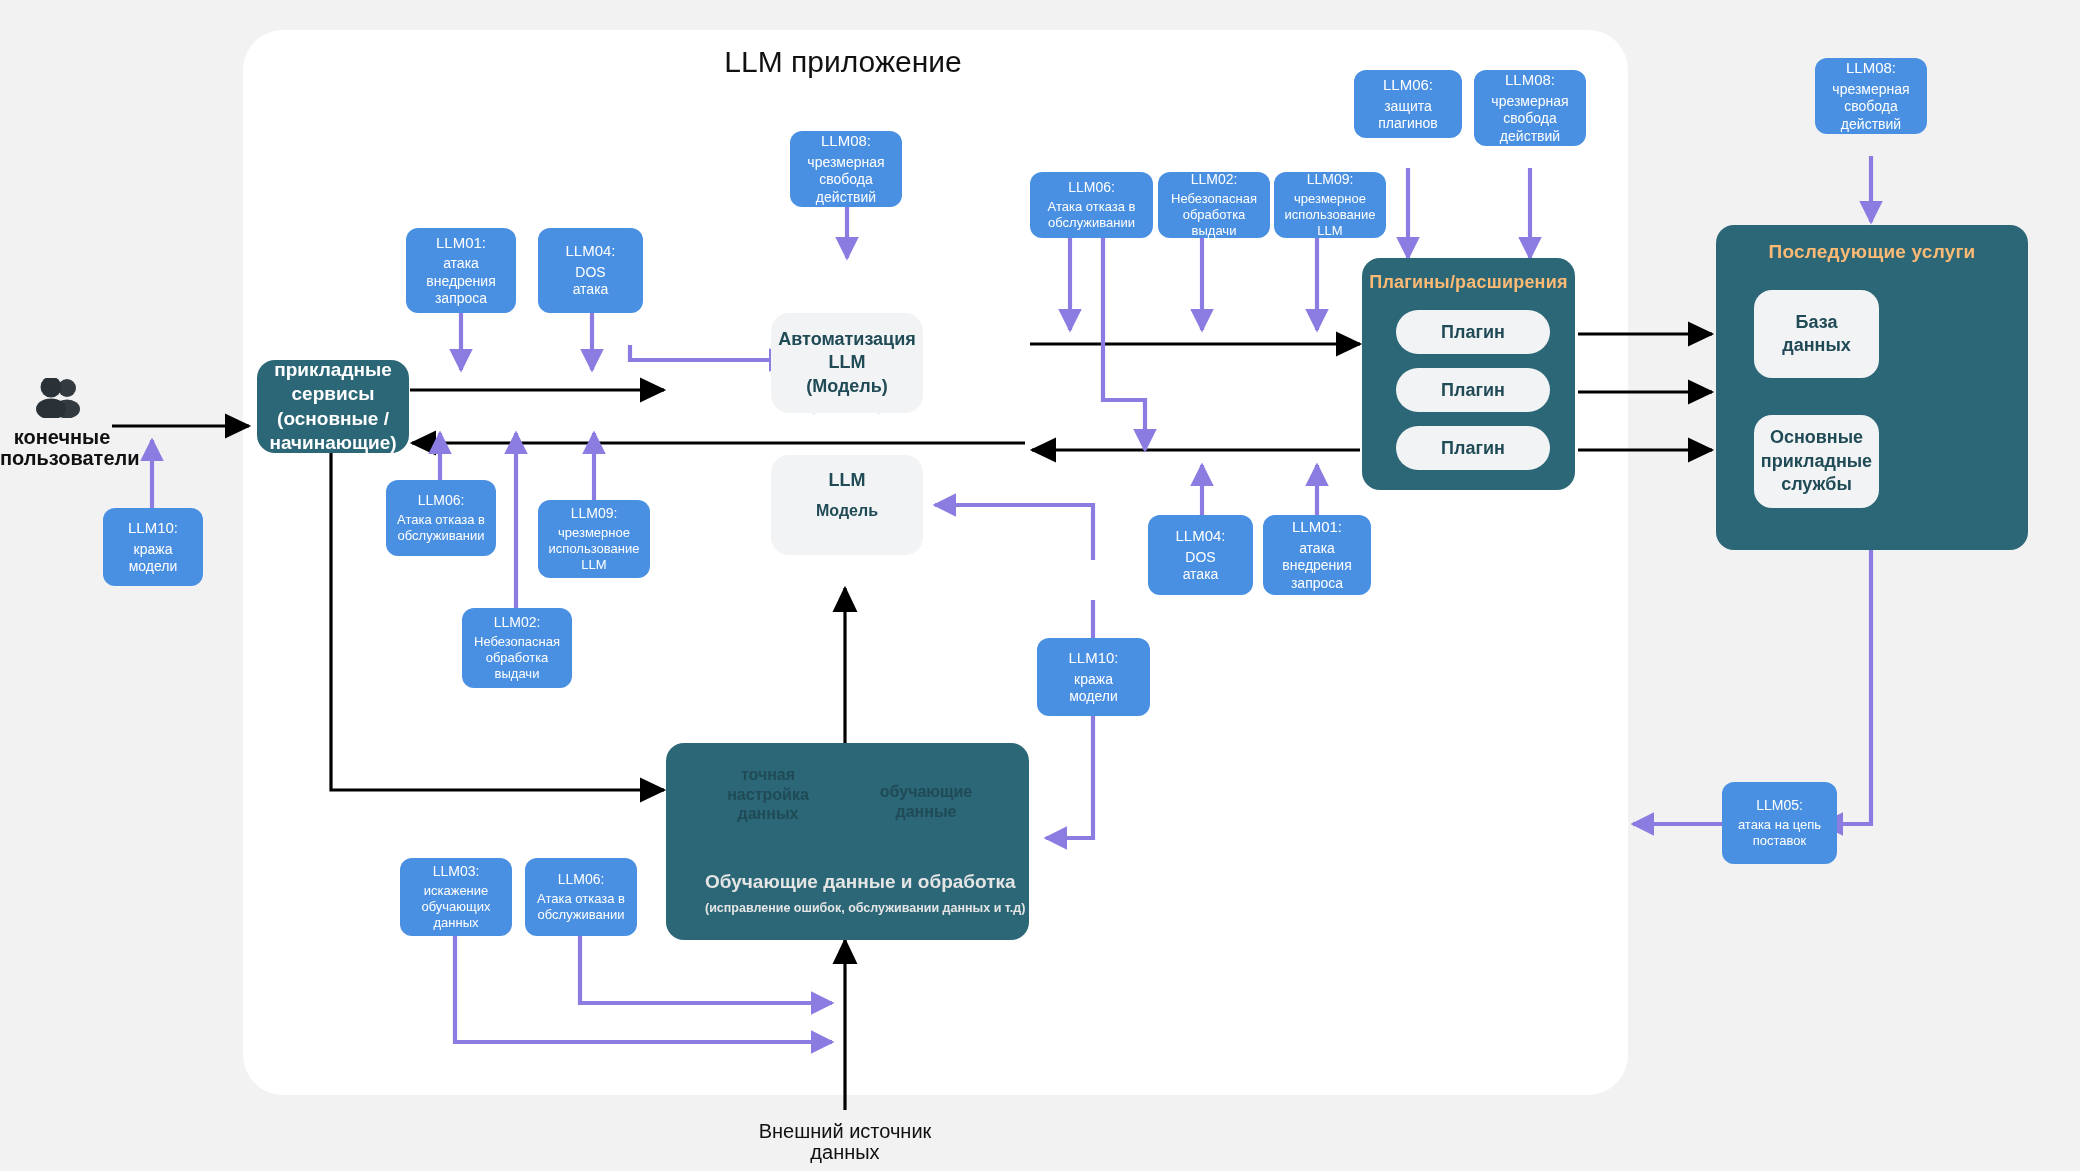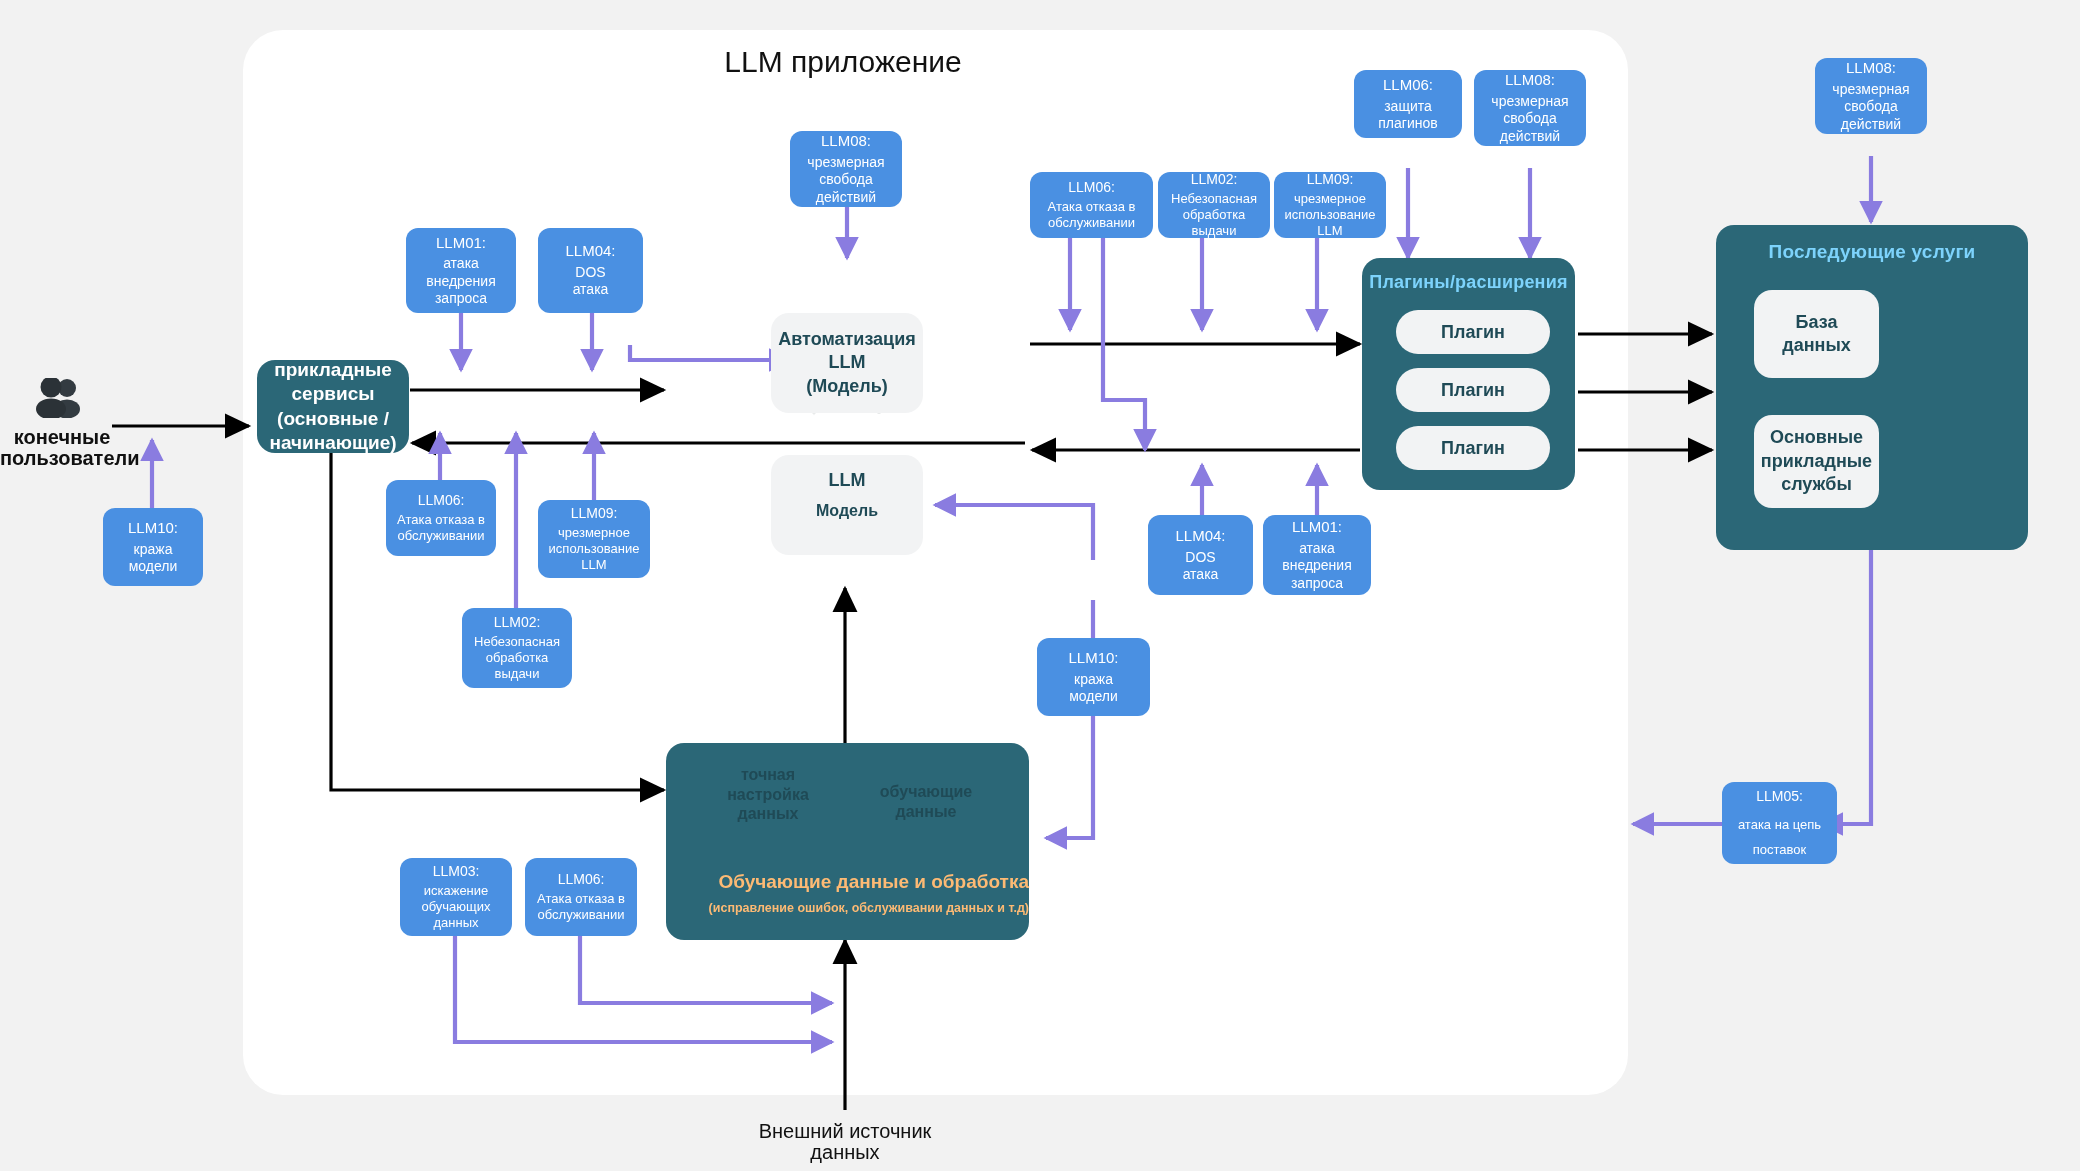--- a/index.html
+++ b/index.html
@@ -16,25 +16,25 @@
     position:absolute;background:#ffffff;border-radius:40px;
   }
 
   .node{position:absolute;box-sizing:border-box;}
 
   .teal{
     background:#2b6777;border-radius:18px;color:#ffffff;
   }
   .teal-title{
     position:absolute;left:0;right:0;top:18px;text-align:center;
-    font-weight:bold;font-size:21px;color:#7dd3fc;letter-spacing:.2px;
+    font-weight:bold;font-size:21px;color:#fdba74;letter-spacing:.2px;
   }
   .teal-sub{
-    position:absolute;left:0;right:0;text-align:right;
-    font-weight:bold;font-size:13px;color:#fdba74;
+    position:absolute;left:0;right:0;text-align:left;
+    font-weight:bold;font-size:13px;color:#e5e5e5;padding-left:39px;
   }
 
   .applied{
     background:#2b6777;border-radius:18px;color:#fff;
     display:flex;align-items:center;justify-content:center;text-align:center;
     font-weight:bold;font-size:19px;line-height:1.28;padding:6px 10px;
   }
 
   .att{
     background:#4a90e2;border-radius:12px;color:#ffffff;
@@ -371,19 +371,19 @@
     <div class="desc">обучающих</div>
     <div class="desc">данных</div>
   </div>
 
   <div class="node att small" style="left:525px;top:858px;width:112px;height:78px;">
     <div class="code">LLM06:</div>
     <div class="desc">Атака отказа в</div>
     <div class="desc">обслуживании</div>
   </div>
 
-  <div class="node att small" style="left:1722px;top:782px;width:115px;height:82px;justify-content:space-between;">
+  <div class="node att small" style="left:1722px;top:782px;width:115px;height:82px;">
     <div class="code">LLM05:</div>
     <div class="desc">атака на цепь</div>
     <div class="desc">поставок</div>
   </div>
 
 </div>
 
 </body></html>

